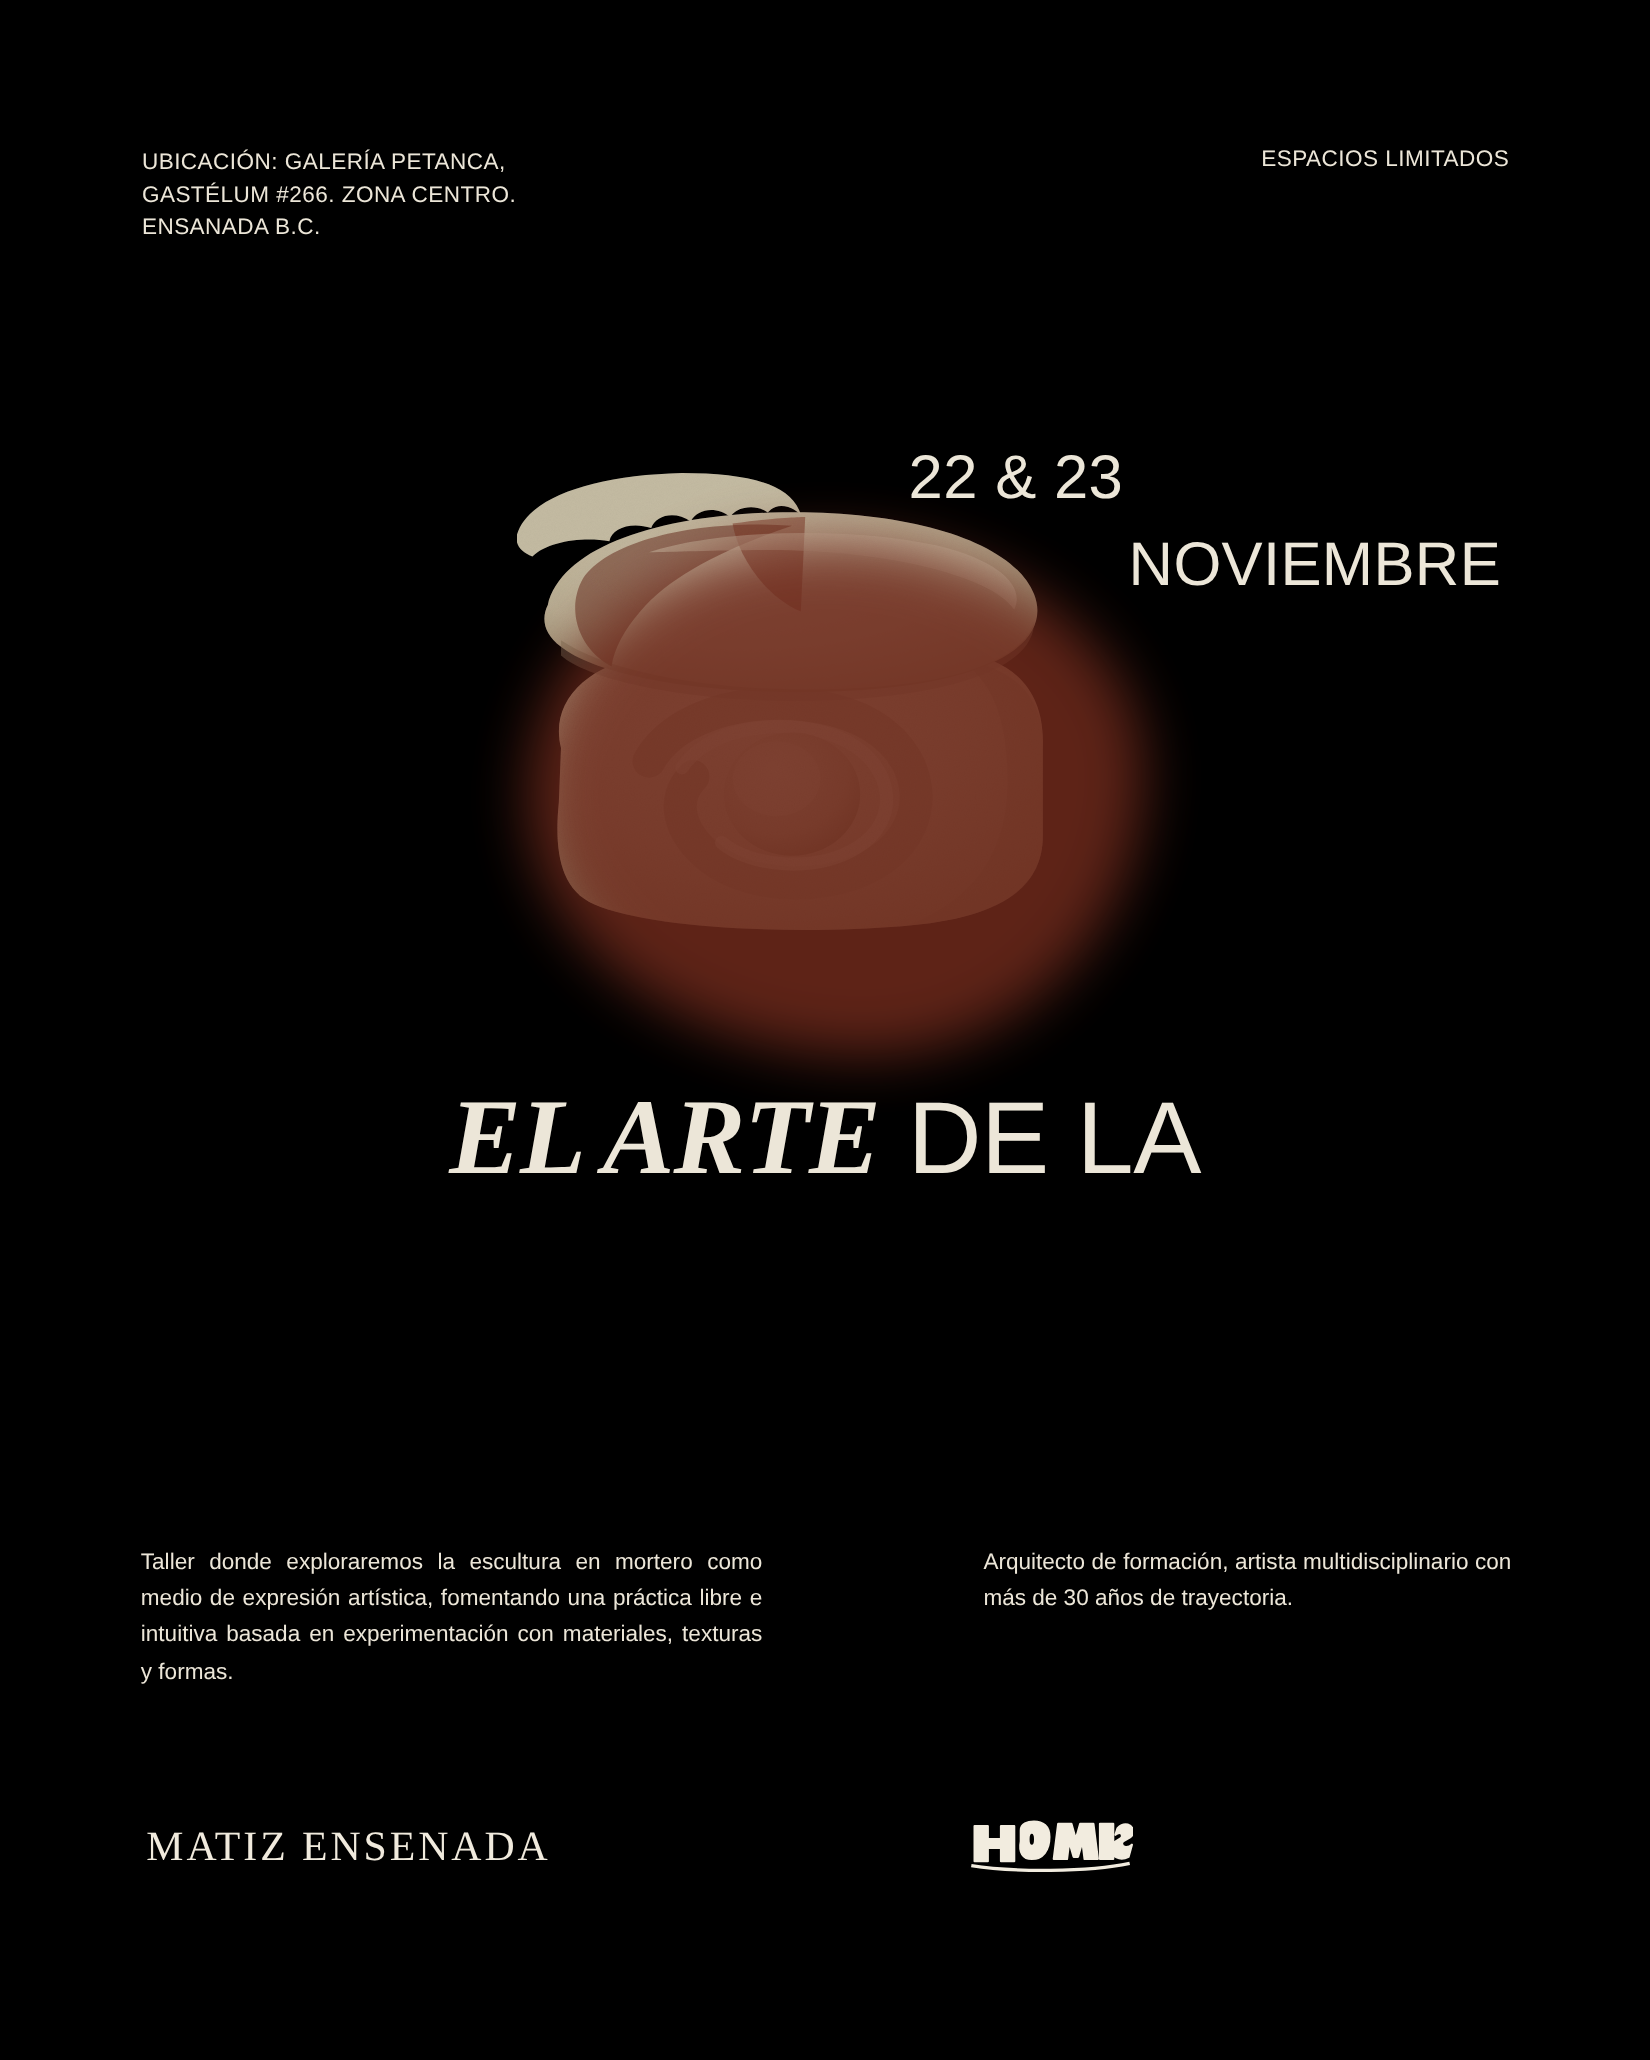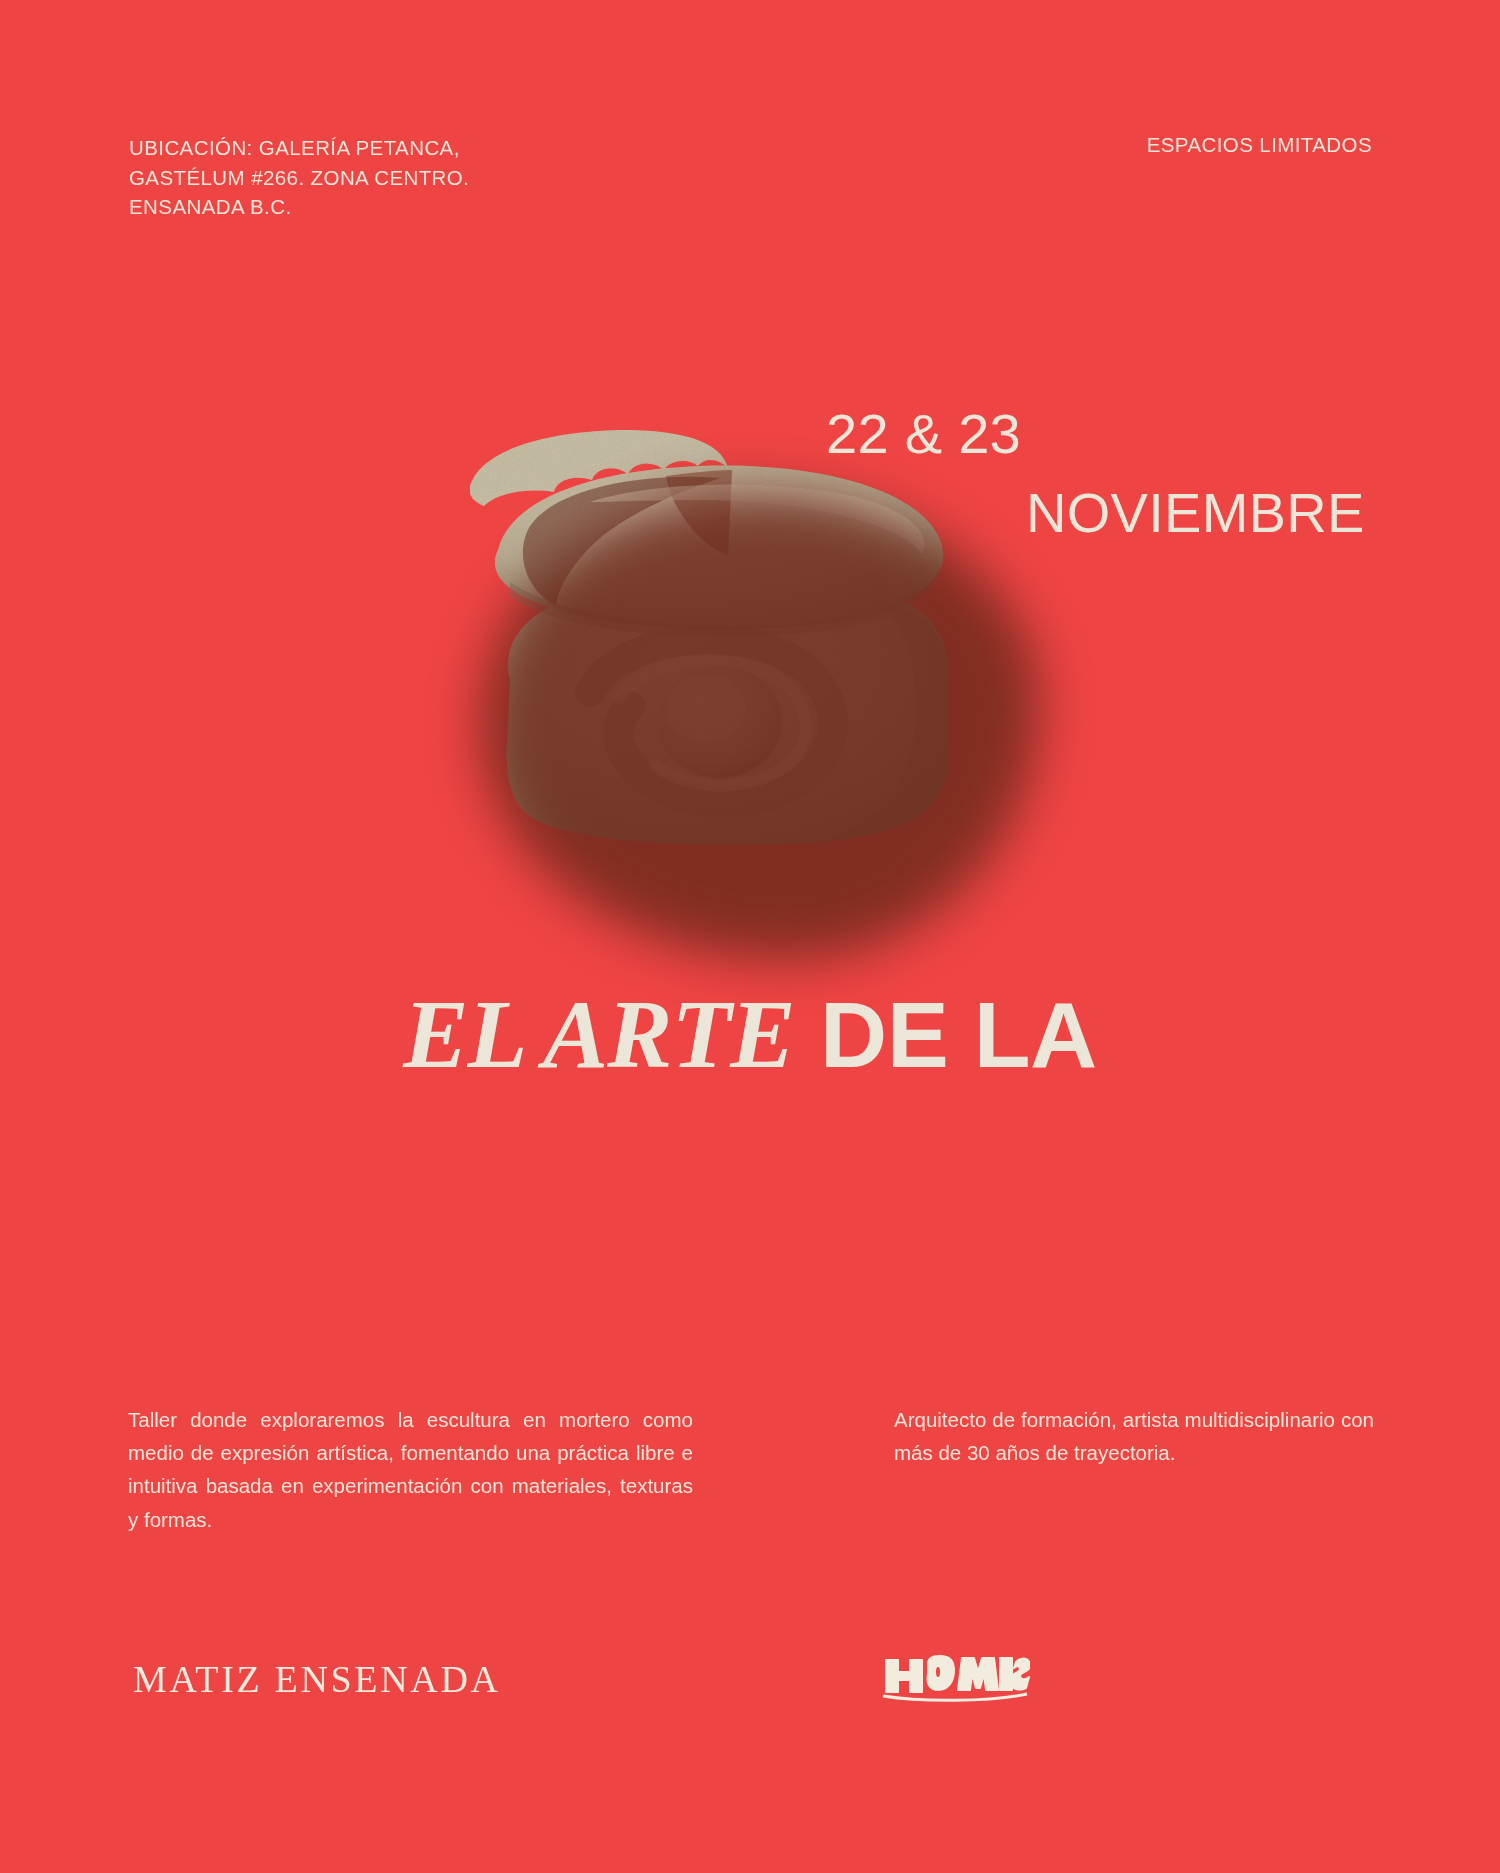--- a/index.html
+++ b/index.html
@@ -8,21 +8,21 @@
     padding: 0;
     background: #8a3a28;
   }
   body {
     font-family: "Liberation Sans", sans-serif;
   }
   .poster {
     position: relative;
     width: 1500px;
     height: 1873px;
-    background: #ef4444;
+    background: #000000;
     overflow: hidden;
     color: #e8e2d4;
   }
 
   
   .top-left {
     position: absolute;
     left: 129px;
     top: 133px;
     width: 420px;
@@ -117,21 +117,21 @@
   .headline .l1 .ital {
     font-family: "Liberation Serif", serif;
     font-style: italic;
     font-weight: 700;
     letter-spacing: -0.01em;
     font-size: 98px;
     text-align: center;
   }
   .headline .l1 .reg {
     font-family: "Liberation Sans", sans-serif;
-    font-weight: 700;
+    font-weight: 400;
   }
   .headline .l2 {
     font-size: 93px;
     font-weight: 400;
     letter-spacing: -0.003em;
     margin-top: 6px;
   }
 
   
   .col {

